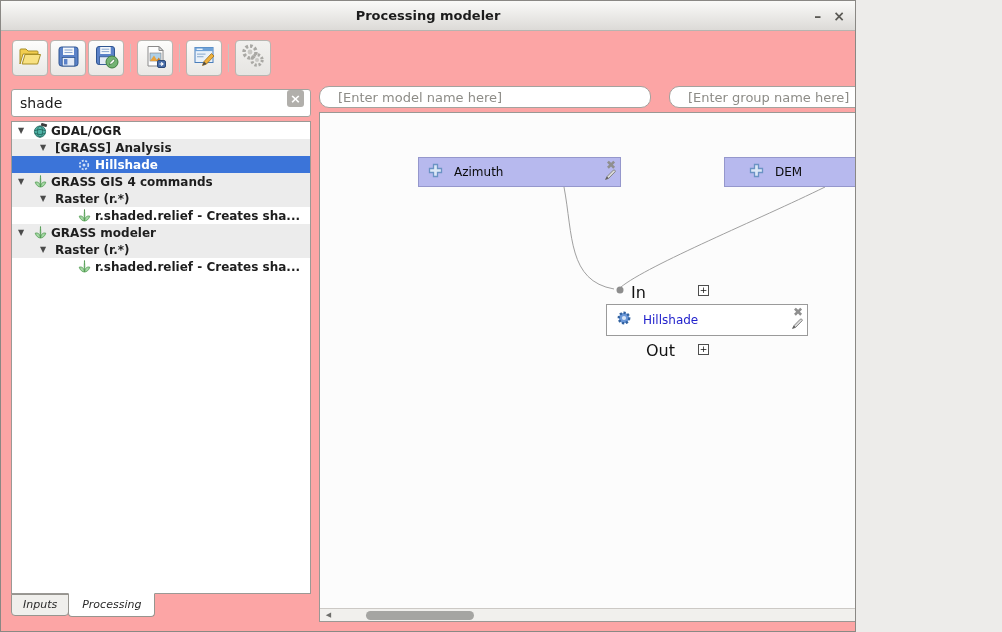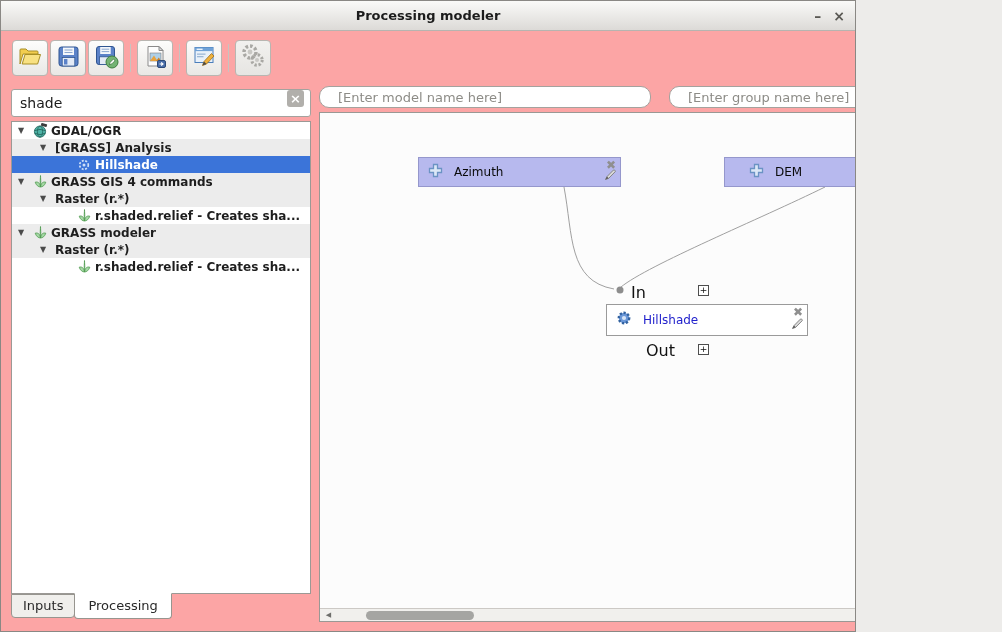--- a/index.html
+++ b/index.html
@@ -33,22 +33,22 @@
   .tree-row { height:17px; display:flex; align-items:center; font-size:12px; font-weight:bold; color:#1e1e1e; white-space:nowrap; overflow:hidden; }
   .tree-row.shaded { background:#ececec; }
   .tree-row.selected { background:#3b74d9; color:#fff; }
   .d0 { padding-left:6px; } .d1 { padding-left:28px; } .d2 { padding-left:50px; }
   .caret { width:15px; font-size:8px; color:#4b4b4b; text-align:left; flex:none; }
   .caret-space { width:15px; flex:none; }
   .ticon { width:18px; flex:none; display:flex; align-items:center; }
   .tlabel { overflow:hidden; text-overflow:ellipsis;text-align:right; }
 
   .tabs { position:absolute; left:10px; top:593px; display:flex; align-items:flex-start; z-index:3; }
-  .tab { border:1px solid #97958f; background:#f0efec; font-size:13px; color:#2a2a2a; padding:3px 11px 4px;
-    border-radius:0 0 4px 4px; margin-right:-1px; }
+  .tab { border:1px solid #97958f; background:#f0efec; font-size:11px; color:#2a2a2a; padding:3px 11px 4px;
+    border-radius:0 0 4px 4px; margin-right:-1px;font-style:italic; }
   .tab.active { background:#fff; border-top:1px solid #fff; margin-top:-1px; padding:4px 13px 5px; position:relative; z-index:4; }
 
   
   .name-input { position:absolute; top:85px; height:22px; background:#fff; border:1px solid #a4a29e; border-radius:10px;
     font-size:13px; color:#8d8c87; padding:0 18px; font-family:inherit; outline:none; }
   #model-name { left:318px; width:332px; }
   #group-name { left:656px; width:334px;margin-left:12px; }
 
   .canvas { position:absolute; left:318px; top:111px; width:670px; height:510px; background:#fcfcfc; border:1px solid #9a9894; }
   .links { position:absolute; left:0; top:0; }

